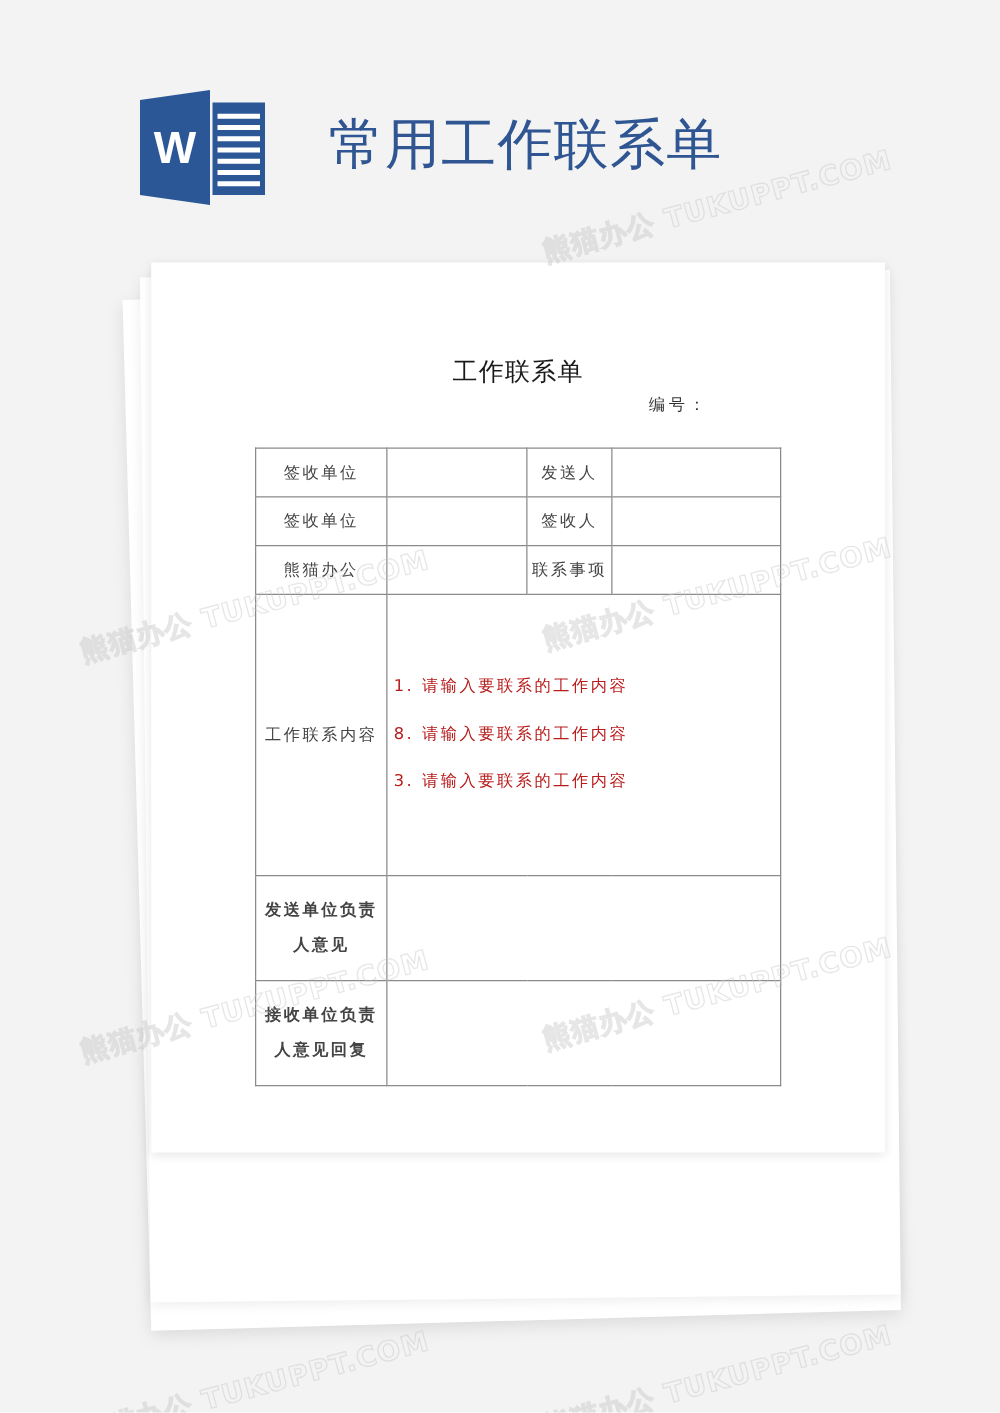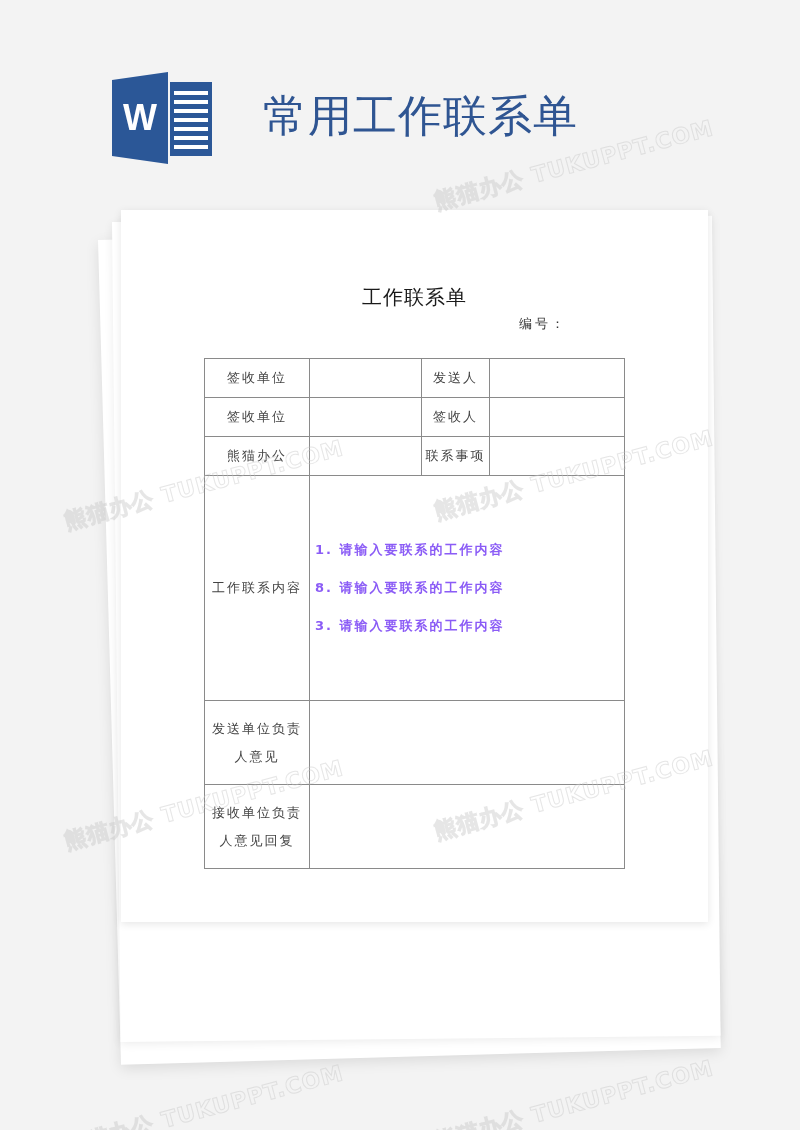--- a/index.html
+++ b/index.html
@@ -36,23 +36,23 @@
     position:absolute; left:398px; top:105px; font-size:13px; color:#333; letter-spacing:3px;
   }
   table.form {
     position:absolute; left:83px; top:148px; width:420px;
     border-collapse:collapse; table-layout:fixed;
   }
   table.form td {
     border:1.5px solid #8a8a8a; text-align:center; vertical-align:middle;
     font-size:13px; color:#444; letter-spacing:2px; padding:0;
   }
-  td.label-multi { line-height:28px; }
+  td.label-multi { line-height:28px;font-weight:bold; }
   .content-cell { text-align:left !important; padding-left:5px !important; }
-  .content-line { display:block; line-height:38px; letter-spacing:2px; color:#8b5cf6; font-size:13px;font-weight:bold; }
+  .content-line { display:block; line-height:38px; letter-spacing:2px; color:#b91c1c; font-size:13px; }
   .watermark {
     position:absolute; font-size:22px; font-weight:bold; color:rgba(255,255,255,0);
     -webkit-text-stroke:1px rgba(200,200,200,0.45); transform:rotate(-15deg);
     white-space:nowrap; pointer-events:none; letter-spacing:1px;
   }
 </style>
 </head>
 <body>
 
 <div class="header">

